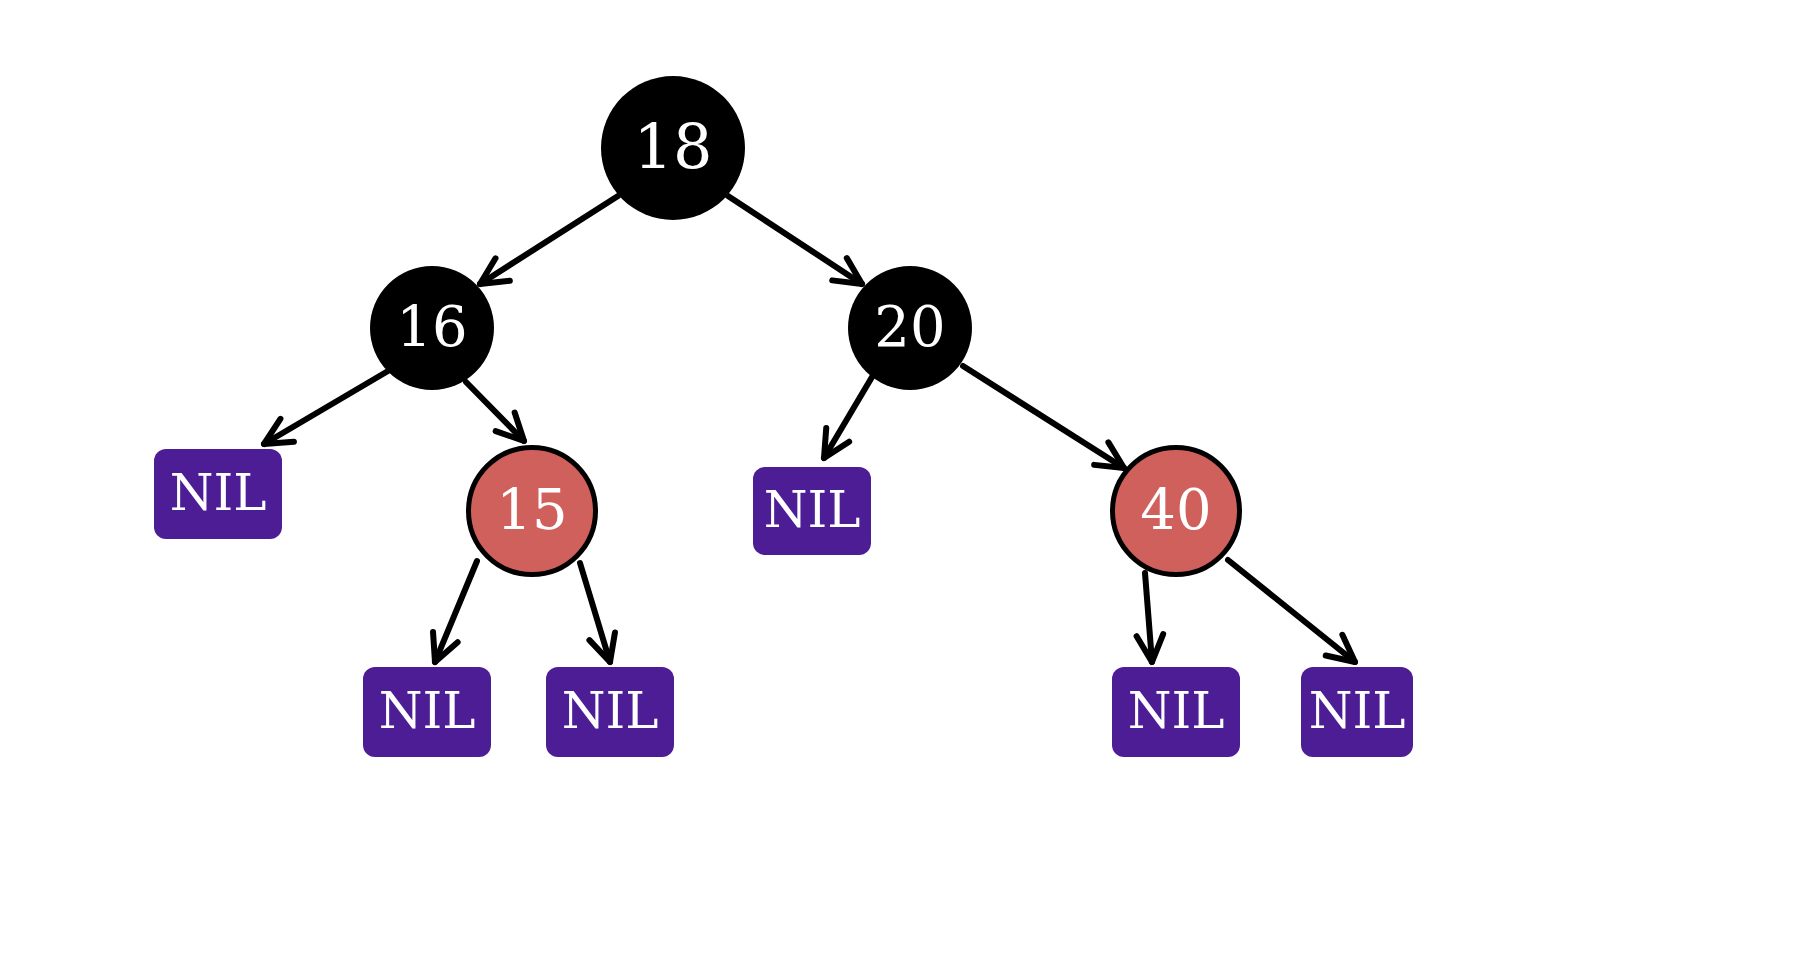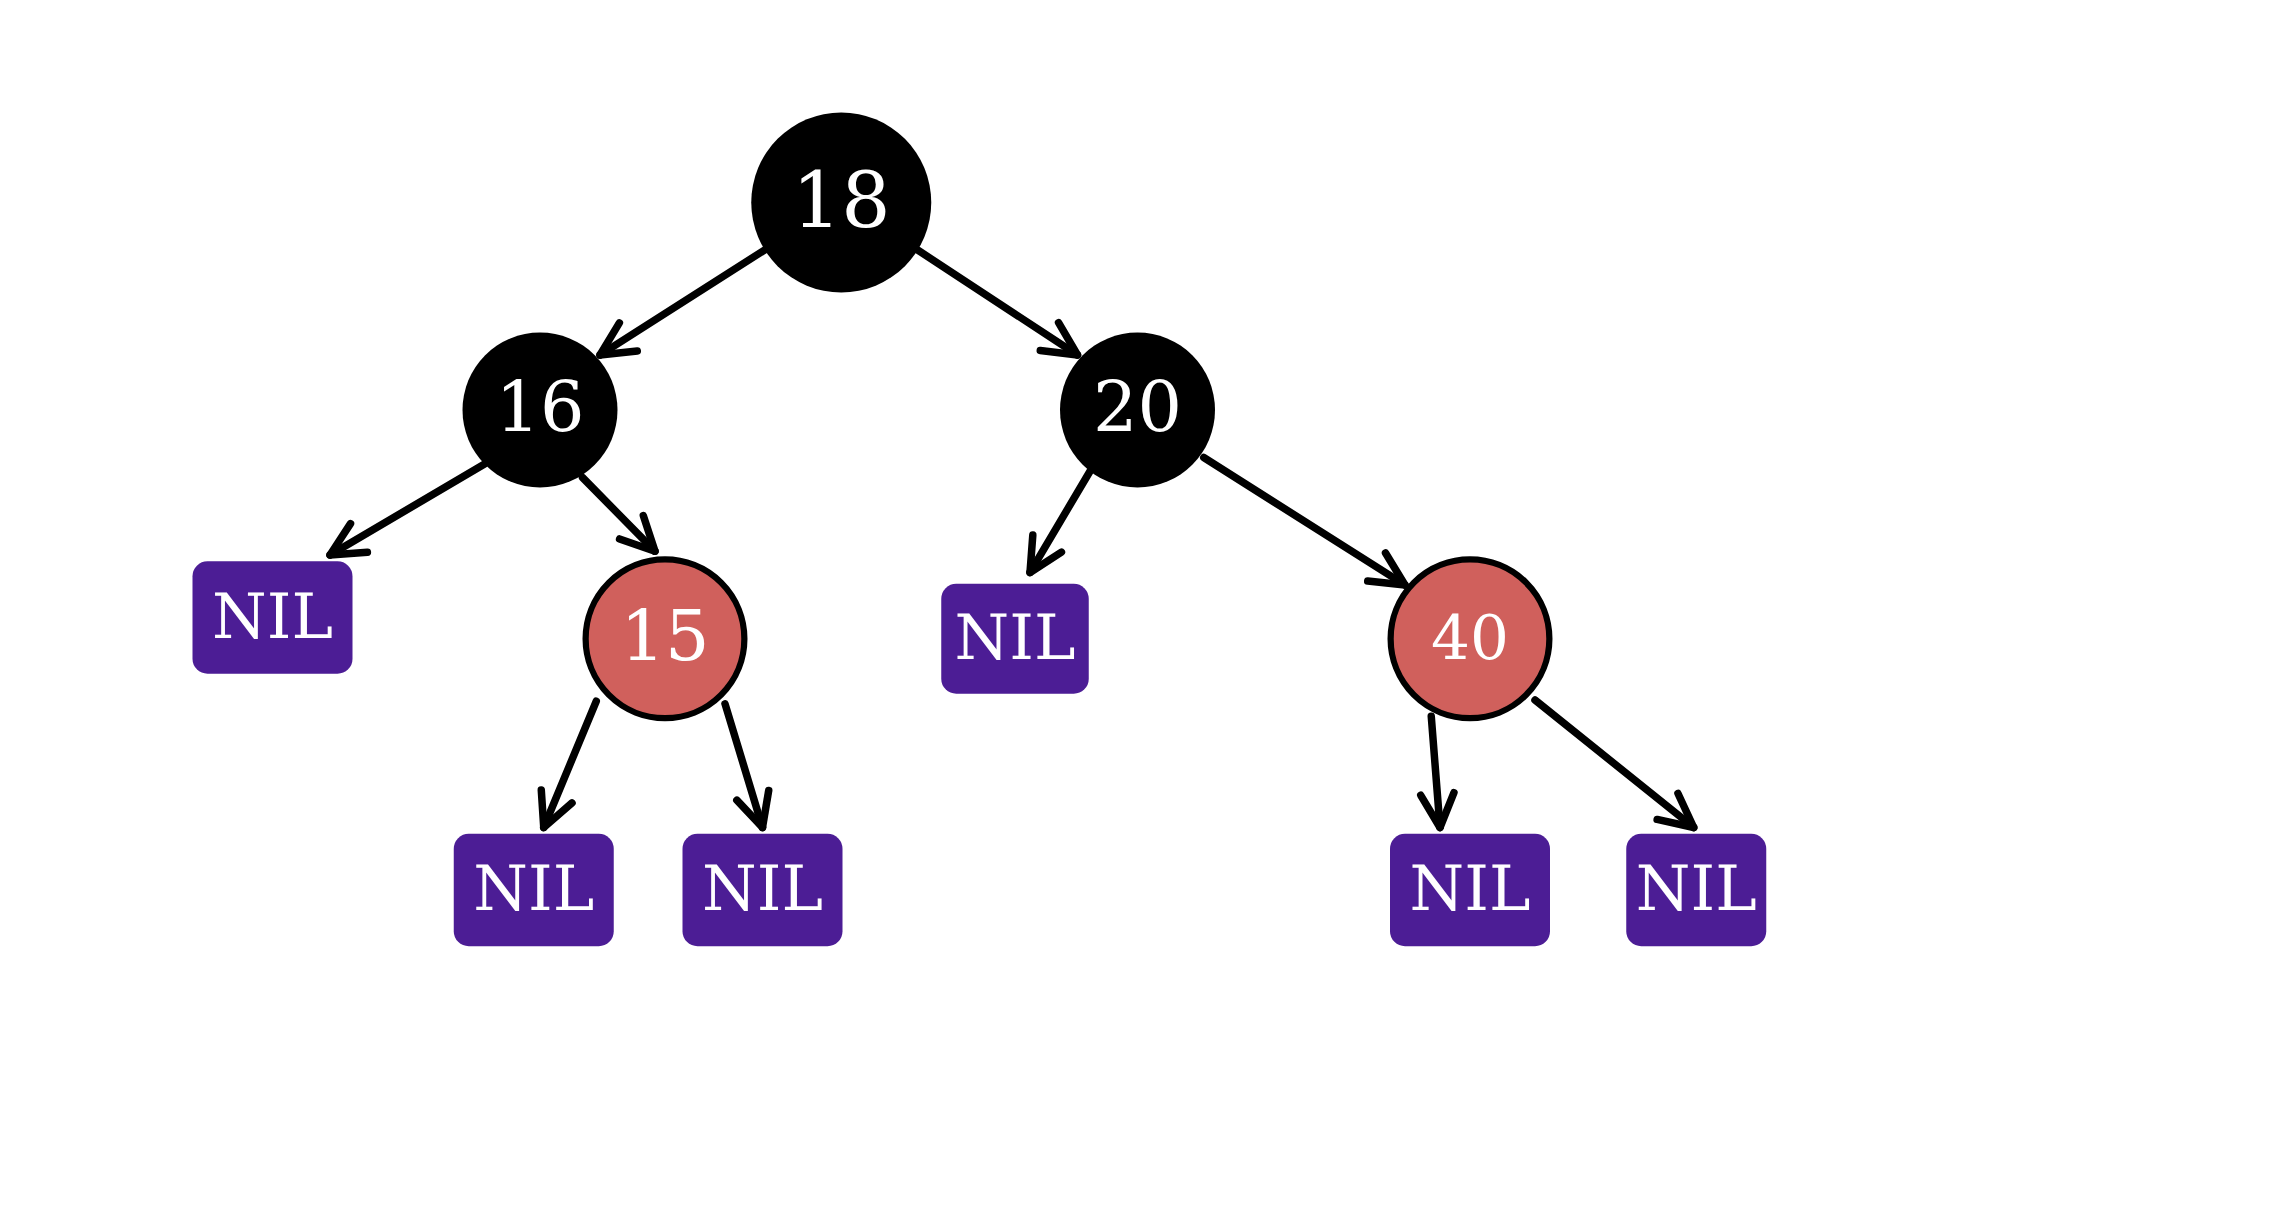--- a/index.html
+++ b/index.html
@@ -110,33 +110,33 @@
         <line x1="1152" y1="662" x2="1163.1696670306183" y2="634.1568942388764" stroke="#000000" stroke-width="6" stroke-linecap="round"></line>
       </g>
       <g>
         <line x1="1228" y1="560" x2="1353.4406610103479" y2="660.7476175043739" stroke="#000000" stroke-width="6" stroke-linecap="round"></line>
         <line x1="1355" y1="662" x2="1325.7013634855498" y2="655.5509769426584" stroke="#000000" stroke-width="6" stroke-linecap="round"></line>
         <line x1="1355" y1="662" x2="1342.3811486294487" y2="634.7830091654507" stroke="#000000" stroke-width="6" stroke-linecap="round"></line>
       </g>
     </svg>
 
   <div id="nodes-layer">
-      <div class="node node-circle node-black" style="left: 601px; top: 90px; width: 144px; height: 144px; font-size: 62px;">
+      <div class="node node-circle node-black" style="left: 601px; top: 76px; width: 144px; height: 144px; font-size: 62px;">
         <span class="node-label">18</span>
       </div>
       <div class="node node-circle node-black" style="left: 370px; top: 266px; width: 124px; height: 124px; font-size: 56px;">
         <span class="node-label">16</span>
       </div>
       <div class="node node-circle node-black" style="left: 848px; top: 266px; width: 124px; height: 124px; font-size: 56px;">
         <span class="node-label">20</span>
       </div>
       <div class="node node-circle node-red" style="left: 466px; top: 445px; width: 132px; height: 132px; font-size: 56px;">
         <span class="node-label">15</span>
       </div>
-      <div class="node node-circle node-red" style="left: 1110px; top: 445px; width: 132px; height: 132px; font-size: 49px;">
+      <div class="node node-circle node-red" style="left: 1110px; top: 445px; width: 132px; height: 132px; font-size: 56px;">
         <span class="node-label">40</span>
       </div>
       <div class="node node-nil" style="left: 154px; top: 449px; width: 128px; height: 90px; font-size: 50px;">
         <span class="node-label">NIL</span>
       </div>
       <div class="node node-nil" style="left: 753px; top: 467px; width: 118px; height: 88px; font-size: 50px;">
         <span class="node-label">NIL</span>
       </div>
       <div class="node node-nil" style="left: 363px; top: 667px; width: 128px; height: 90px; font-size: 50px;">
         <span class="node-label">NIL</span>

